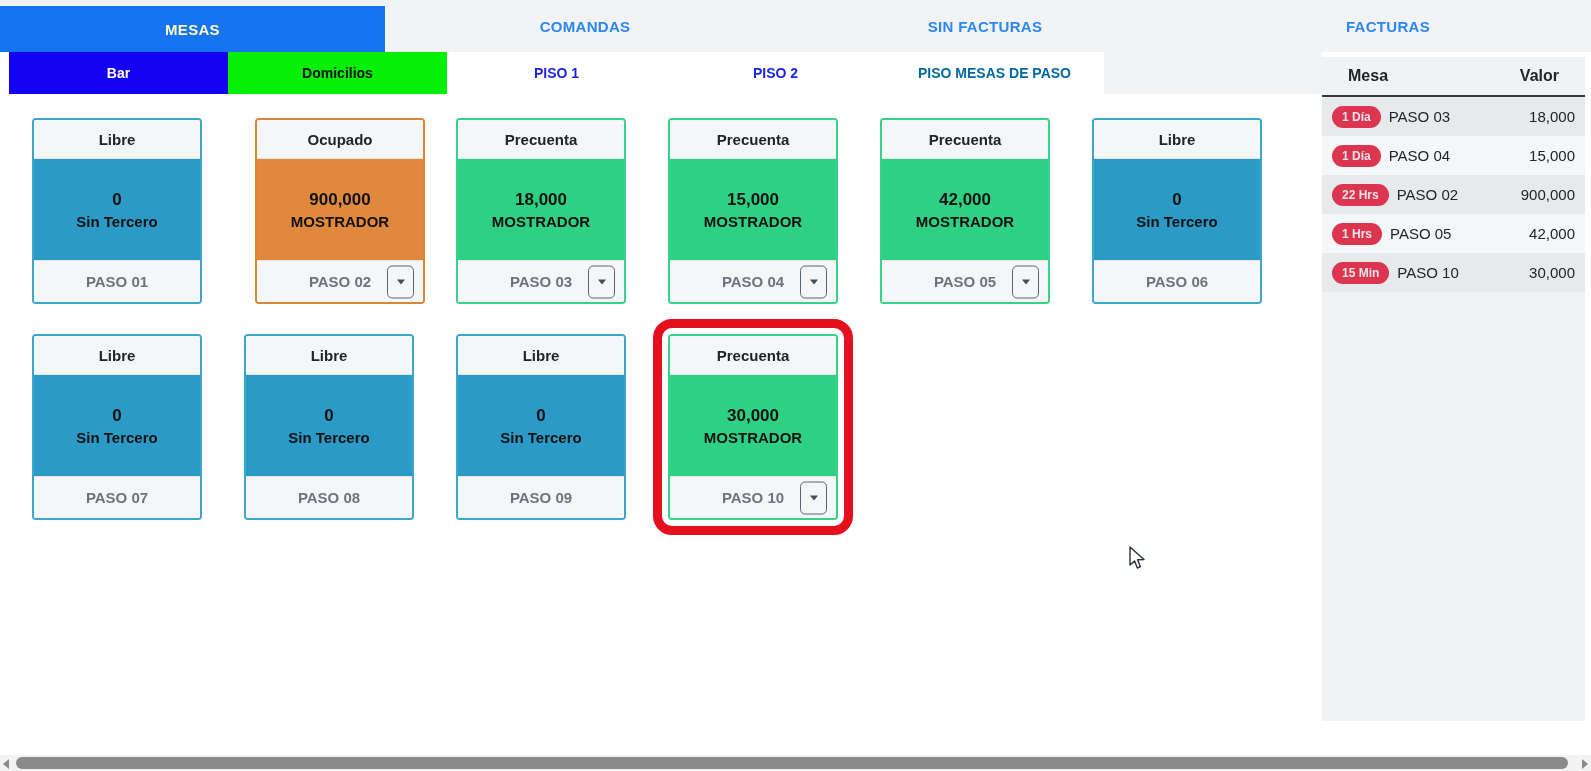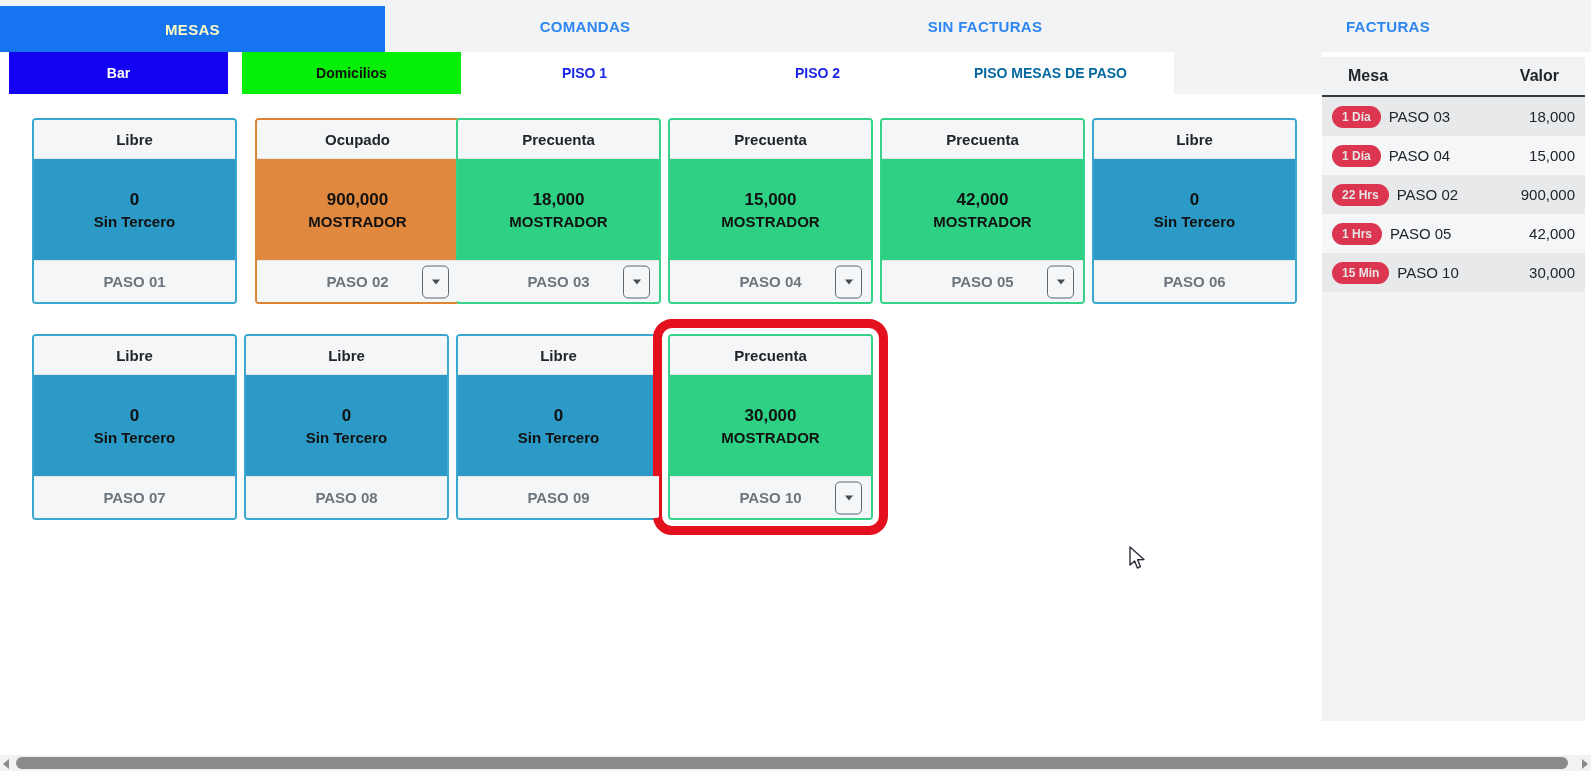--- a/index.html
+++ b/index.html
@@ -8,34 +8,34 @@
   .stage { position:relative; width:1591px; height:771px; background:#fff; overflow:hidden; }
 
   
   .topbar { position:absolute; left:0; top:0; width:1591px; height:52px; display:flex; background:#f1f3f5; }
   .toptab { display:flex; align-items:center; justify-content:center; font-size:15px; font-weight:600;
             color:#2e86f0; cursor:pointer; letter-spacing:.3px; }
   .toptab.w1{width:385px;} .toptab.w2{width:400px;} .toptab.w3{width:400px;} .toptab.w4{width:406px;}
   .toptab.active { background:#1774f0; color:#fef9c3;margin-top:6px; }
 
   
-  .subbar { position:absolute; left:0; top:52px; width:1322px; height:42px; background:#fff; display:flex;gap:14px; }
+  .subbar { position:absolute; left:0; top:52px; width:1322px; height:42px; background:#fff; display:flex; }
   .subtab { width:219px; display:flex; align-items:center; justify-content:center;
             font-size:14px; font-weight:700; cursor:pointer; }
   .subtab.first { margin-left:9px; }
   .st-bar { background:#1402f2; color:#fff; }
   .st-dom { background:#06ef06; color:#111; }
   .st-piso { background:#fff; color:#1b25e6; }
   .st-active { background:#fff; color:#0369a1; }
   .subfill { flex:1; background:#f1f3f5; }
 
   
   .grid { position:absolute; left:32px; top:118px; display:grid;
           grid-template-columns:repeat(6,189px); column-gap:23px; row-gap:30px; }
-  .card { width:205px; height:186px; border-radius:4px; background:#fff; display:flex; flex-direction:column;
+  .card { width:170px; height:186px; border-radius:4px; background:#fff; display:flex; flex-direction:column;
           overflow:hidden; cursor:pointer; }
   .card .hdr { height:39px; background:#f5f6f7; display:flex; align-items:center; justify-content:center;
                font-size:15px; font-weight:700; color:#212529; border-bottom:1px solid #e3e5e7; }
   .card .cbody { flex:1; display:flex; flex-direction:column; align-items:center; justify-content:center;
                  color:#111; }
   .card .val { font-size:17px; font-weight:700; }
   .card .cust { font-size:15px; font-weight:700; margin-top:3px; }
   .card .ftr { height:42px; background:#f5f6f7; position:relative; display:flex; align-items:center;
                justify-content:center; border-top:1px solid #e3e5e7; }
   .card .fname { font-size:15px; font-weight:700; color:#6c757d; }

